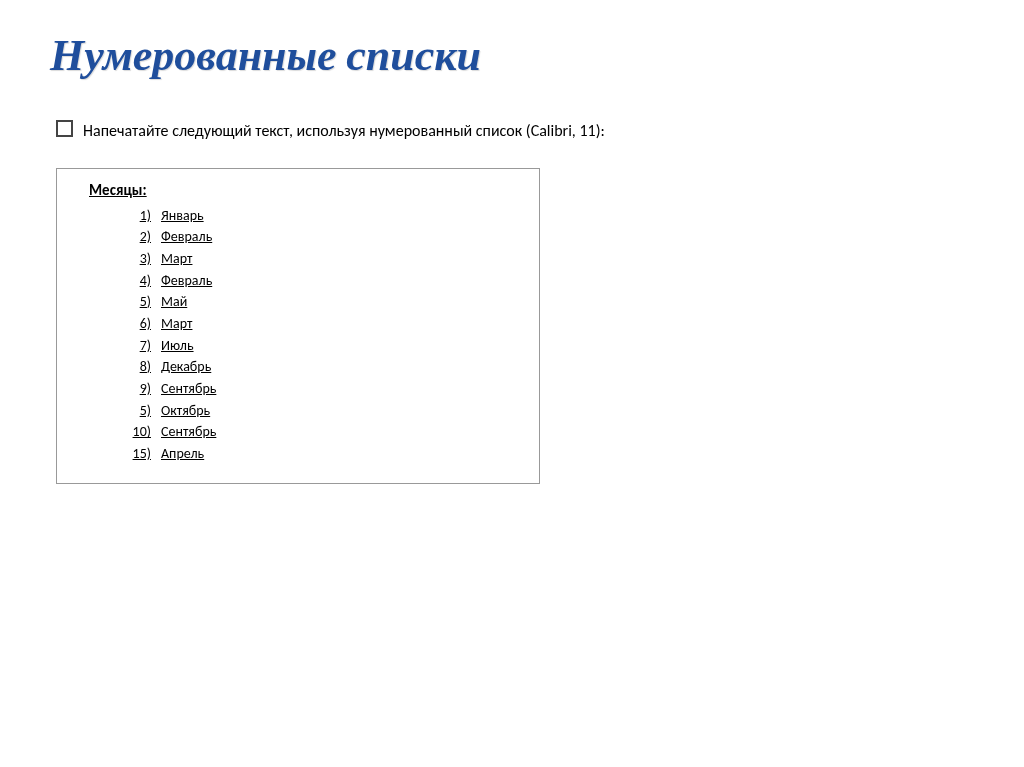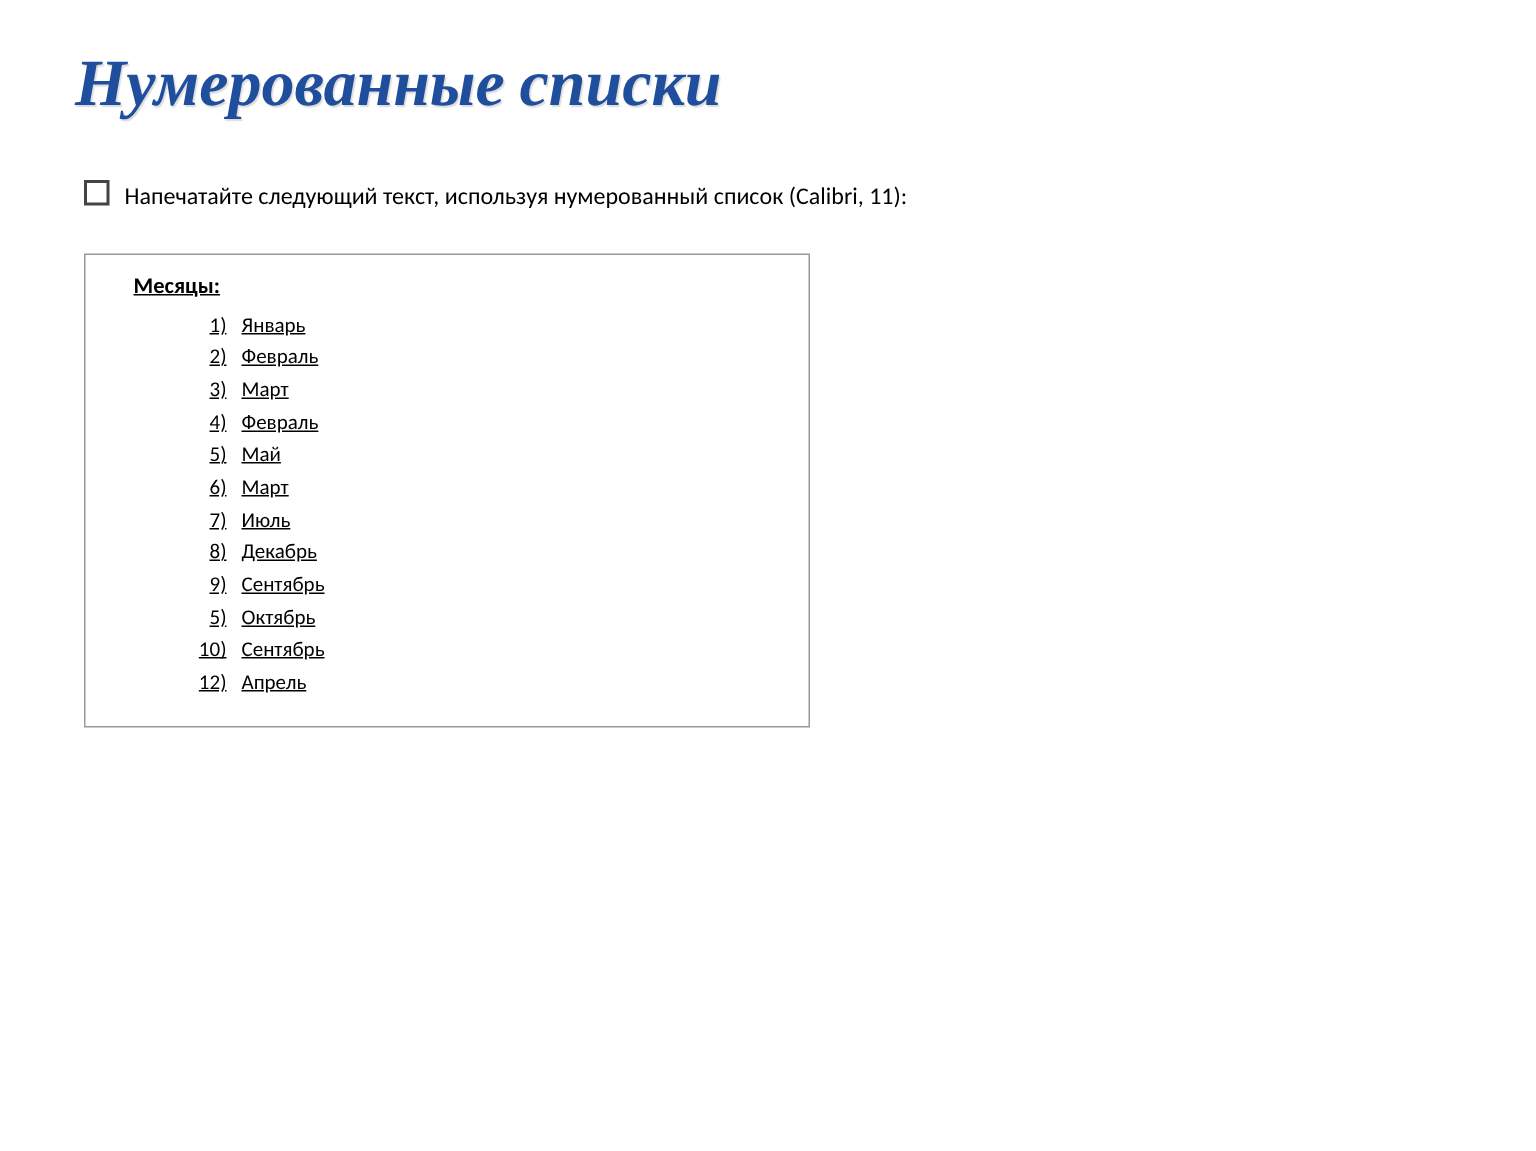--- a/index.html
+++ b/index.html
@@ -121,17 +121,17 @@
     </li>
     <li>
       <span class="month-num">5)</span>
       <span>Октябрь</span>
     </li>
     <li>
       <span class="month-num">10)</span>
       <span>Сентябрь</span>
     </li>
     <li>
-      <span class="month-num">12)</span>
+      <span class="month-num">15)</span>
       <span>Апрель</span>
     </li>
   </ol>
 </div>
 
 </body></html>

